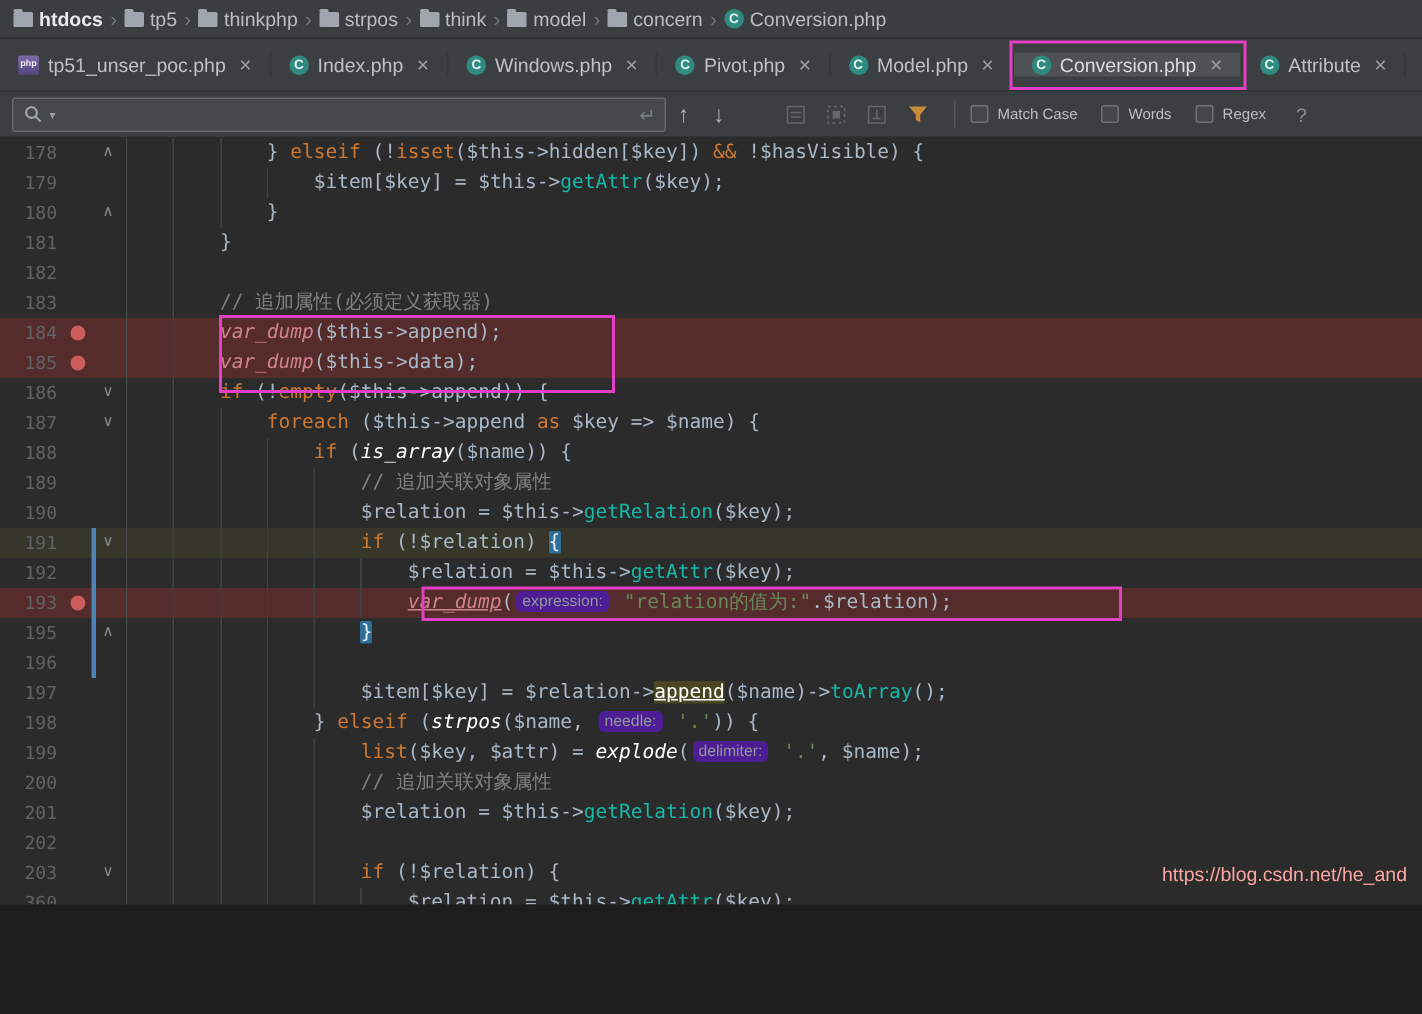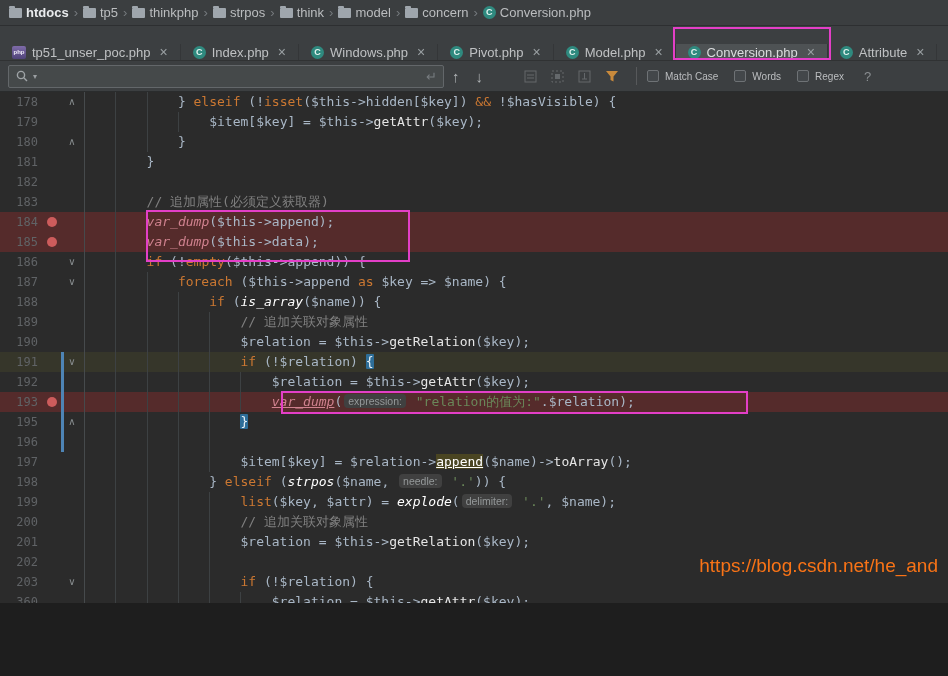--- a/index.html
+++ b/index.html
@@ -14,21 +14,21 @@
   .bc-sep{color:#75797D;font-size:13px;margin:0 2px}
   .ic-folder{width:13px;height:10px;background:#9FA6AD;border-radius:1px;position:relative;display:inline-block;flex:none}
   .ic-folder::before{content:"";position:absolute;left:0;top:-2px;width:6px;height:2px;background:#9FA6AD;border-radius:1px 1px 0 0}
   .ic-class{width:13px;height:13px;border-radius:50%;background:#2F8A7F;color:#E4F3F0;font:bold 9px/13px "Liberation Sans",sans-serif;
     text-align:center;display:inline-block;flex:none}
   .ic-phpfile{width:14px;height:13px;border-radius:2px;background:linear-gradient(#7E6BA8,#50447A);color:#EDEAF6;
     font:bold 6px/13px "Liberation Sans",sans-serif;text-align:center;display:inline-block;flex:none}
 
   
   .tab-bar{position:absolute;left:0;top:26px;right:0;height:35px;background:#3C3F41;border-bottom:1px solid #303233;
-    display:flex;align-items:flex-end;overflow:hidden}
+    display:flex;align-items:center;overflow:hidden}
   .tab{display:flex;align-items:center;gap:6px;padding:0 12px;border-right:1px solid #343638;font-size:13px;color:#BFC1C3;
     cursor:default;white-space:nowrap;flex:none}
   .tab.active{background:#4E5254;color:#DADCDE}
   .tab .close{color:#9AA0A3;font-size:14px;margin-left:3px}
 
   
   .find-bar{position:absolute;left:0;top:61px;right:0;height:31px;background:#3C3F41;border-bottom:1px solid #2A2C2D;
     display:flex;align-items:center;padding:0 8px}
   .search-field{display:flex;align-items:center;width:436px;height:23px;background:#45494A;border:1px solid #63676A;
     border-radius:2px;padding:0 6px;gap:4px;flex:none}
@@ -52,34 +52,34 @@
   .ln{flex:none;width:44px;text-align:right;padding-right:6px;color:#606366;font-size:12px;line-height:20px}
   .bpc{flex:none;width:16px;position:relative}
   .bpdot{position:absolute;left:3px;top:5px;width:10px;height:10px;border-radius:50%;background:#CD5C5C}
   .foldc{flex:none;width:24px;text-align:center;color:#878C8E;font-size:10px;line-height:20px;font-family:"DejaVu Sans",sans-serif}
   .codeln{flex:1;white-space:pre;font-size:13px;line-height:20px;color:#A9B7C6;overflow:hidden}
   .ind{display:inline-block;width:4ch;height:20px;vertical-align:top;background:linear-gradient(to right,#3D4143 1px,transparent 1px)}
 
   
   .tok-t{color:#A9B7C6}
   .tok-k{color:#CC7832}
-  .tok-m{color:#e5e5e5}
+  .tok-m{color:#14b8a6}
   .tok-s{color:#6A8759}
   .tok-c{color:#808080}
   .tok-p{color:#ffffff;font-style:italic}
   .tok-d{color:#D0828F;font-style:italic}
   .tok-du{color:#D0828F;font-style:italic;text-decoration:underline}
   .tok-b{background:#2E6E99;color:#EAF2F7;border-radius:1px}
   .tok-oc{color:#ffffff;background:#4A4522;text-decoration:underline}
   .tok-un{color:#FFC66D;text-decoration:underline}
-  .tok-h{display:inline-block;background:#404040;color:#949899;border-radius:4px;font-size:10.5px;line-height:14px;
+  .tok-h{display:inline-block;background:#4c1d95;color:#949899;border-radius:4px;font-size:10.5px;line-height:14px;
     padding:0 4px;margin:0 2px;vertical-align:1px;font-family:"Liberation Sans",sans-serif}
 
   .vcs{position:absolute;left:61px;top:260px;width:3px;height:100px;background:#4E84B5}
-  .watermark{position:absolute;right:10px;bottom:26px;color:#f97316;font-size:19px;font-family:"Liberation Sans",sans-serif}
+  .watermark{position:absolute;right:10px;bottom:13px;color:#fca5a5;font-size:13px;font-family:"Liberation Sans",sans-serif}
 
   
   .ann{position:absolute;border:2px solid #E33FC7;z-index:40;pointer-events:none}
   .ann-vd{left:146px;top:210px;width:264px;height:52px}
   .ann-193{left:281px;top:391px;width:467px;height:23px}
 </style>
 </head>
 <body>
 
 <div class="screen">

